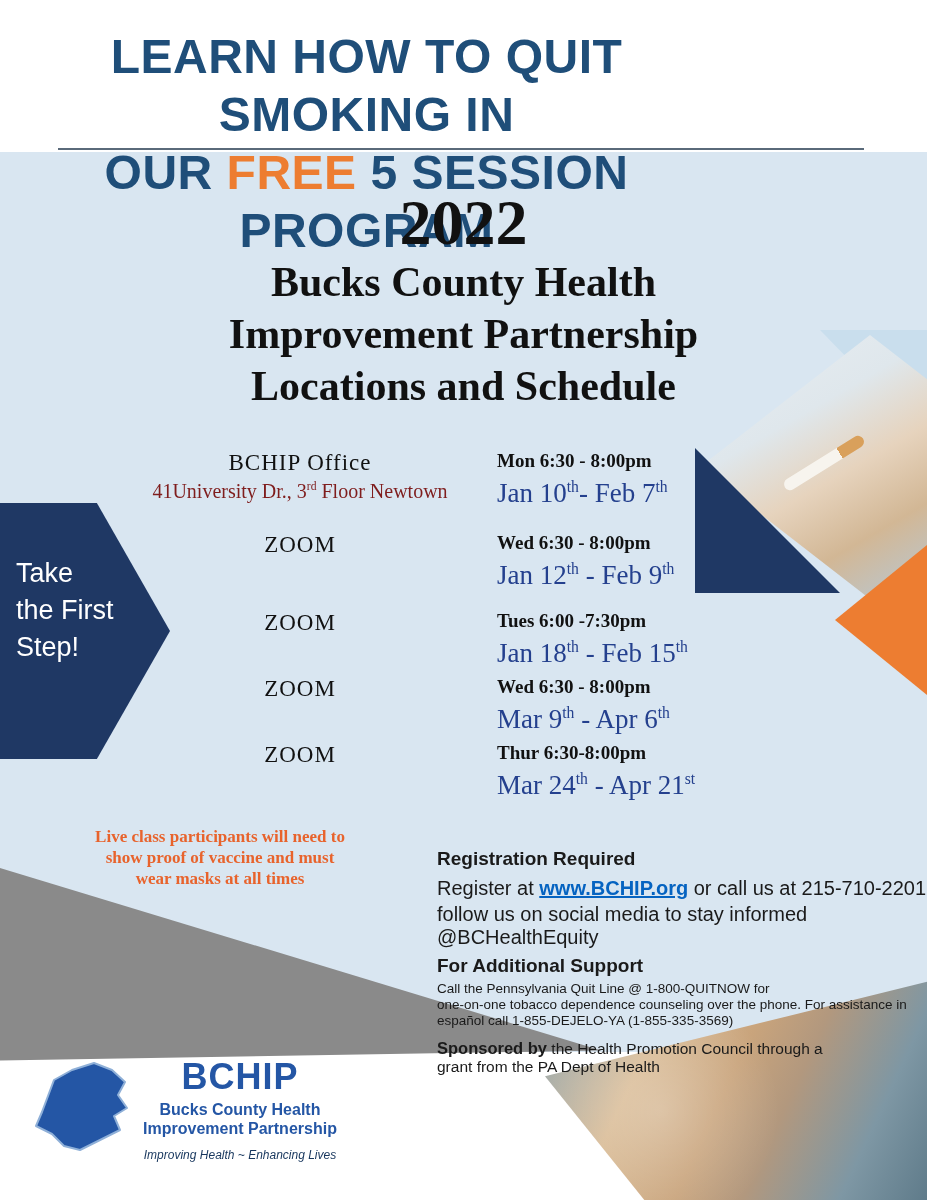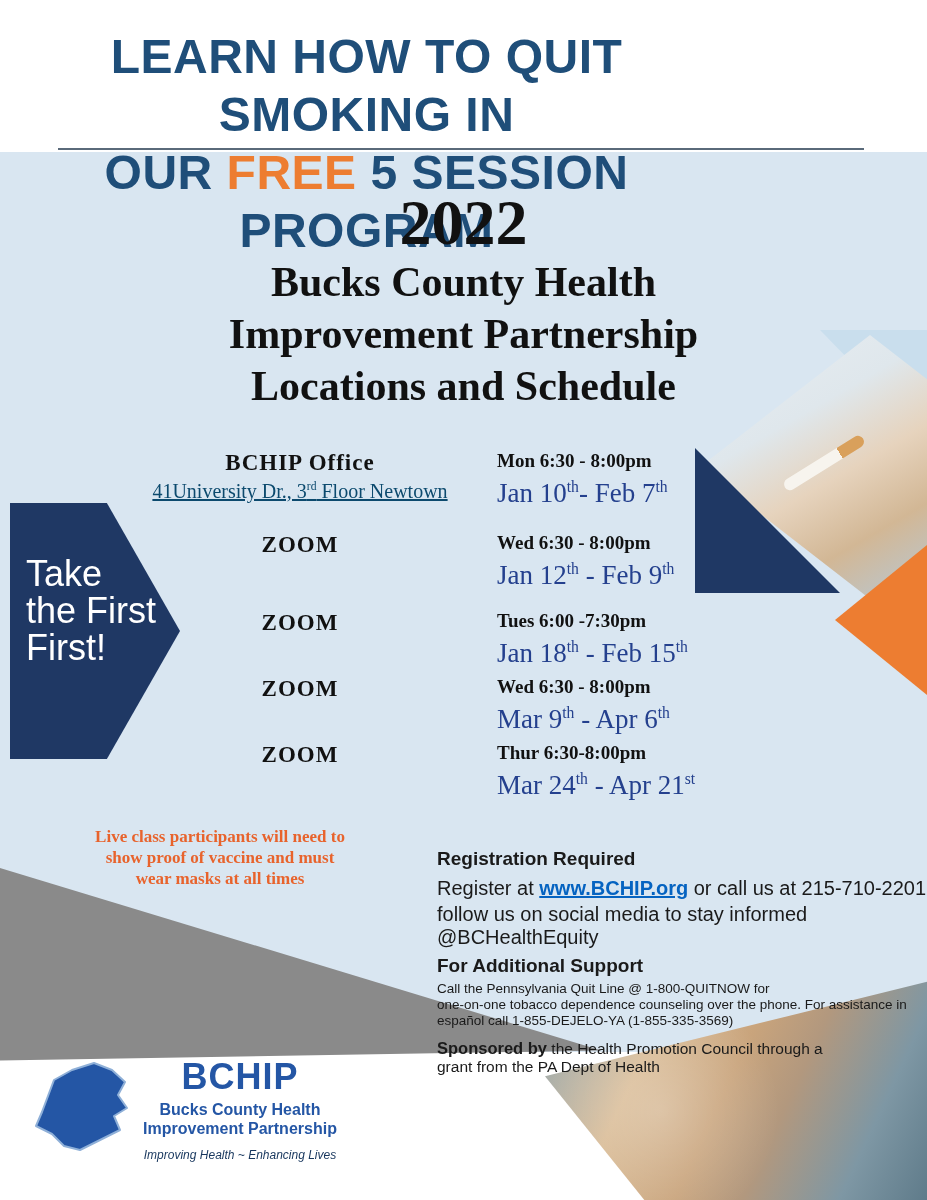--- a/index.html
+++ b/index.html
@@ -34,29 +34,29 @@
   .header { position:absolute; left:0; top:28px; width:733px; text-align:center; z-index:6;
     color:#1F4E79; font-weight:bold; font-size:48px; line-height:58px; letter-spacing:0.5px; }
   .header .free { color:#ED7D31; }
   .header-rule { position:absolute; left:58px; top:148px; width:806px; height:2px; background:#5a6a7a; z-index:6; }
   
   .title-block { position:absolute; left:0; top:190px; width:927px; text-align:center; z-index:6;
     font-family:"Liberation Serif", serif; color:#111; }
   .title-year { font-size:64px; font-weight:bold; line-height:66px; }
   .title-line { font-size:42px; font-weight:bold; line-height:52px; }
   
-  .side-banner { position:absolute; left:10px; top:503px; width:170px; height:256px; background:#1F3864;
+  .side-banner { position:absolute; left:0; top:503px; width:170px; height:256px; background:#1F3864;
     clip-path:polygon(0 0, 57% 0, 100% 50%, 57% 100%, 0 100%); z-index:5;
-    color:#fff; font-size:36px; line-height:37px; padding:52px 0 0 16px; }
+    color:#fff; font-size:27px; line-height:37px; padding:52px 0 0 16px; }
   
   .sched-row { position:absolute; left:0; width:927px; height:0; overflow:visible; z-index:6;
     font-family:"Liberation Serif", serif; }
   .loc { position:absolute; left:120px; width:360px; text-align:center; }
-  .loc-name { font-size:23px; font-weight:bold; color:#111; letter-spacing:1px; }
-  .loc-addr { font-size:20px; color:#0c4a6e; white-space:nowrap; margin-top:4px;text-decoration:underline; }
+  .loc-name { font-size:23px; font-weight:normal; color:#111; letter-spacing:1px; }
+  .loc-addr { font-size:20px; color:#7f1d1d; white-space:nowrap; margin-top:4px; }
   .timecol { position:absolute; left:497px; width:340px; text-align:left; }
   .time-label { font-size:19px; font-weight:bold; color:#111; }
   .dates { font-size:27px; color:#24408E; margin-top:6px; }
   .sup { font-size:0.58em; vertical-align:super; }
   
   .note { position:absolute; left:64px; top:826px; width:312px; text-align:center; z-index:6;
     font-family:"Liberation Serif", serif; font-weight:bold; font-size:17px; line-height:21px; color:#E8632C; }
   
   .reg { position:absolute; left:415px; top:848px; width:500px; z-index:6; color:#1a1a1a;margin-left:22px; }
   .reg-h { font-size:19px; font-weight:bold; margin-bottom:7px; }
@@ -97,21 +97,21 @@
   <div class="title-block">
     <div class="title-year">2022</div>
     <div class="title-line">Bucks County Health</div>
     <div class="title-line">Improvement Partnership</div>
     <div class="title-line">Locations and Schedule</div>
   </div>
 
   <div class="side-banner">
     <div>Take</div>
     <div>the First</div>
-    <div>First!</div>
+    <div>Step!</div>
   </div>
 
   <div class="sched-row" style="top:450px">
     <div class="loc">
       <div class="loc-name">BCHIP Office</div>
       <div class="loc-addr"><span>41University Dr., 3</span><span class="sup">rd</span><span> Floor Newtown</span></div>
     </div>
     <div class="timecol">
       <div class="time-label">Mon 6:30 - 8:00pm</div>
       <div class="dates"><span>Jan 10</span><span class="sup">th</span><span>- Feb 7</span><span class="sup">th</span></div>

